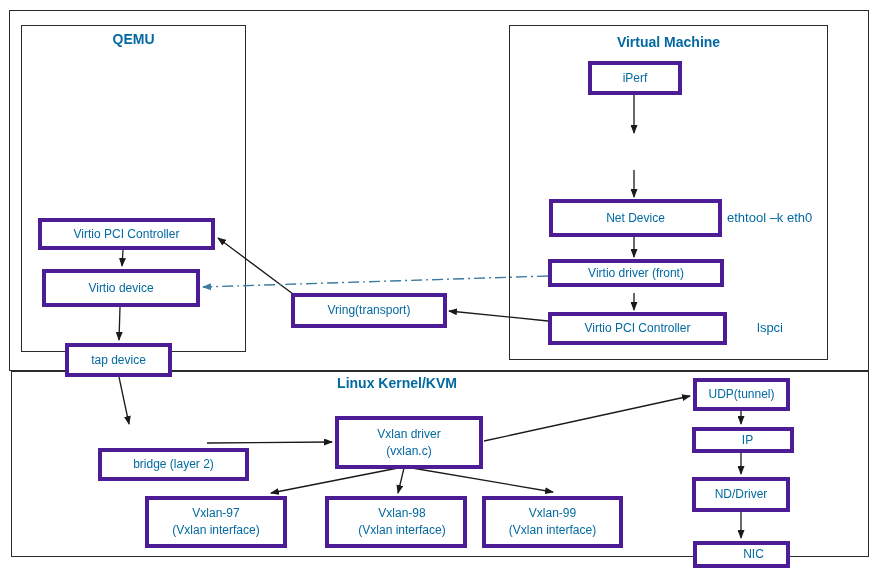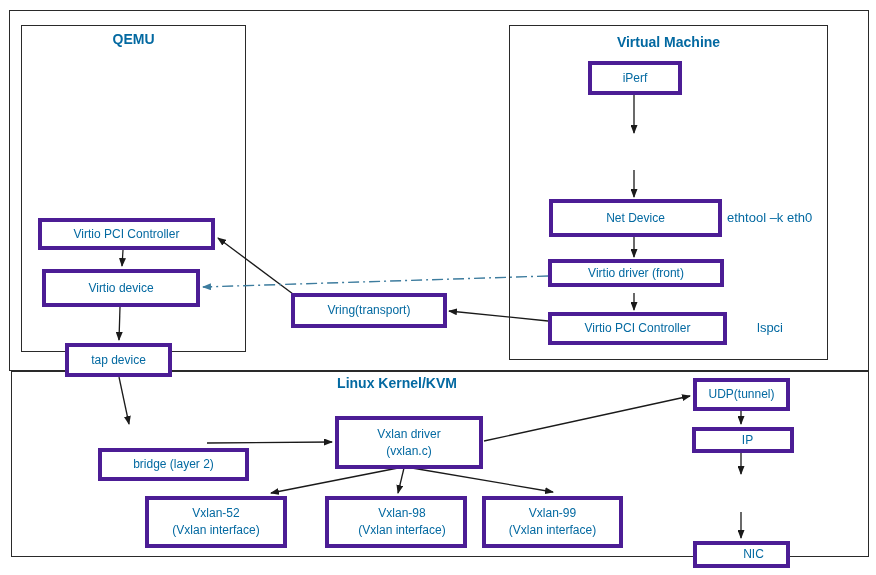--- a/index.html
+++ b/index.html
@@ -98,37 +98,40 @@
   </div>
 
   <div class="node" style="left:56px;top:448px;width:151px;height:33px;margin-left:42px;">
     <span>bridge (layer 2)</span>
   </div>
   <div class="node" style="left:335px;top:416px;width:148px;height:53px;">
     <span>Vxlan driver</span>
     <span>(vxlan.c)</span>
   </div>
   <div class="node" style="left:145px;top:496px;width:142px;height:52px;">
-    <span>Vxlan-52</span>
+    <span>Vxlan-97</span>
     <span>(Vxlan interface)</span>
   </div>
   <div class="node" style="left:325px;top:496px;width:142px;height:52px;padding-left:12px;">
     <span>Vxlan-98</span>
     <span>(Vxlan interface)</span>
   </div>
   <div class="node" style="left:482px;top:496px;width:141px;height:52px;">
     <span>Vxlan-99</span>
     <span>(Vxlan interface)</span>
   </div>
   <div class="node" style="left:693px;top:378px;width:97px;height:33px;">
     <span>UDP(tunnel)</span>
   </div>
   <div class="node" style="left:692px;top:427px;width:102px;height:26px;padding-left:9px;">
     <span>IP</span>
   </div>
+  <div class="node" style="left:692px;top:477px;width:98px;height:35px;">
+    <span>ND/Driver</span>
+  </div>
   <div class="node" style="left:693px;top:541px;width:97px;height:27px;padding-left:24px;">
     <span>NIC</span>
   </div>
 
   <div class="annotation" style="left:727px;top:210px;">ethtool –k eth0</div>
   <div class="annotation" style="left:757px;top:320px;">lspci</div>
 
 </div>
 
 </body></html>

